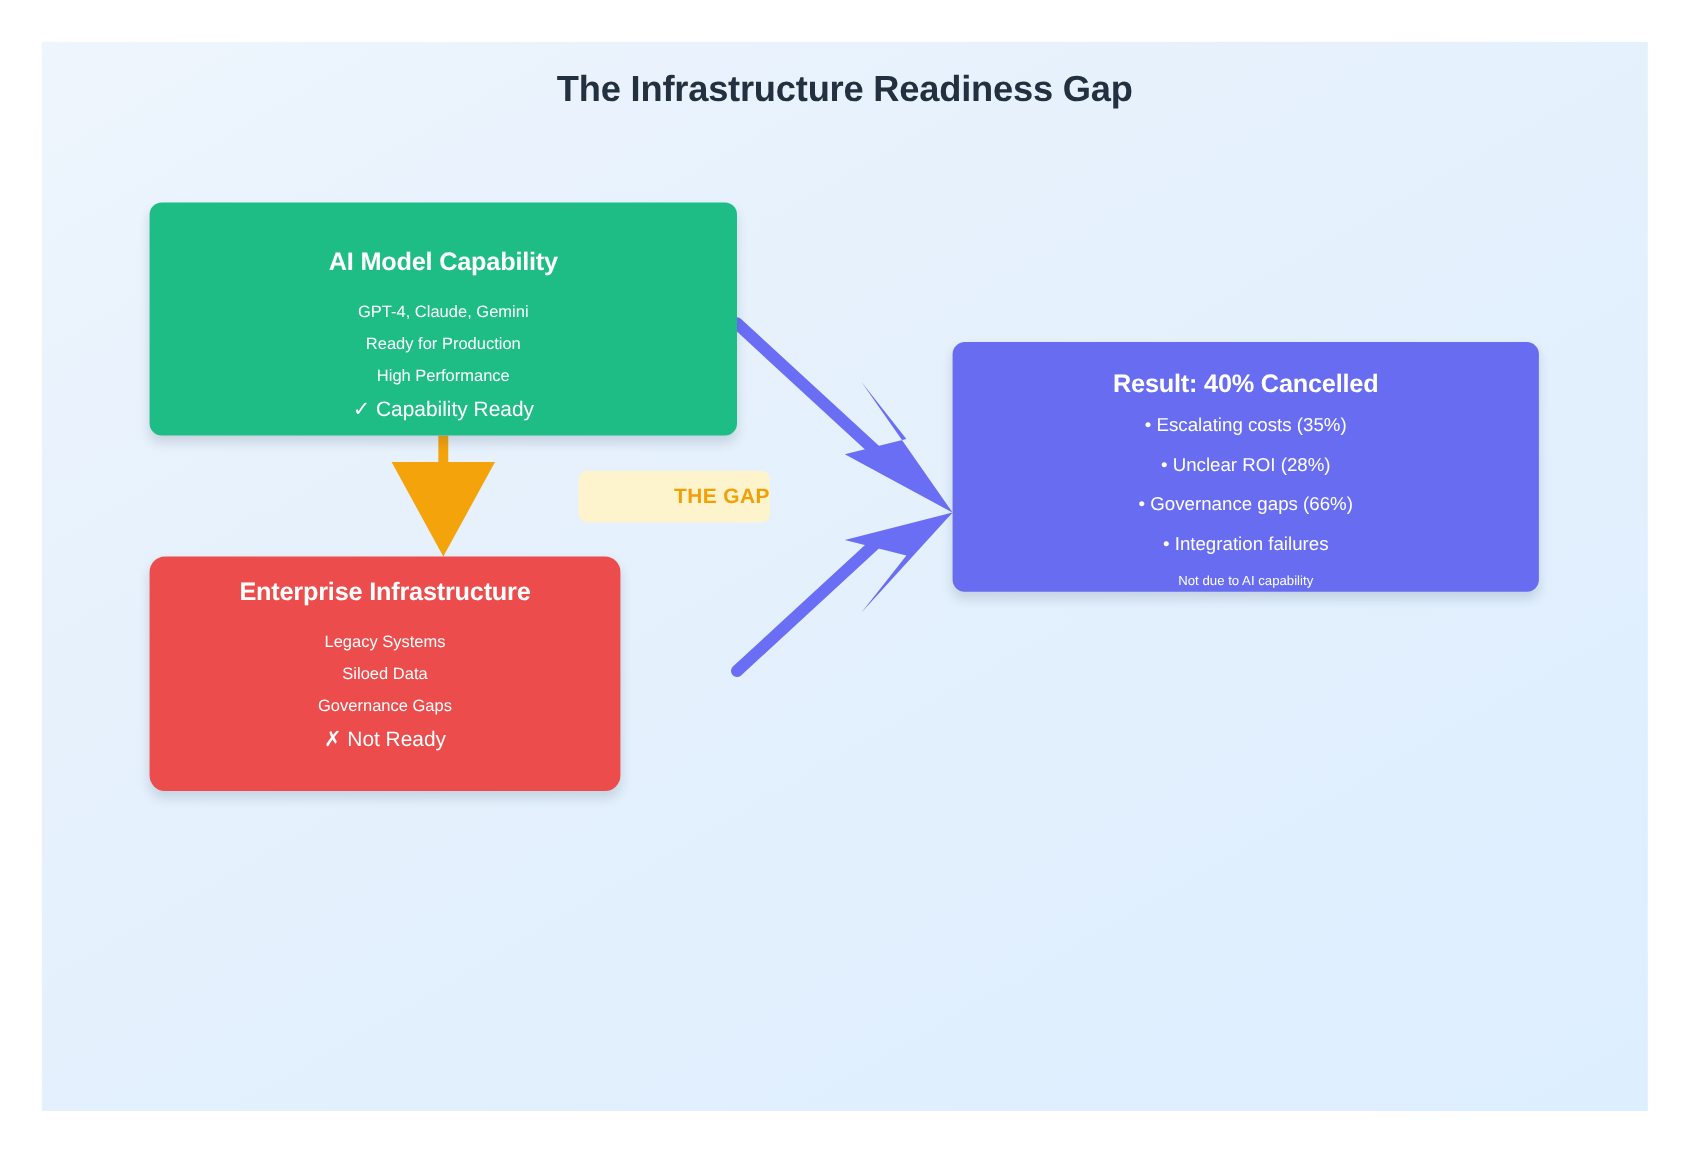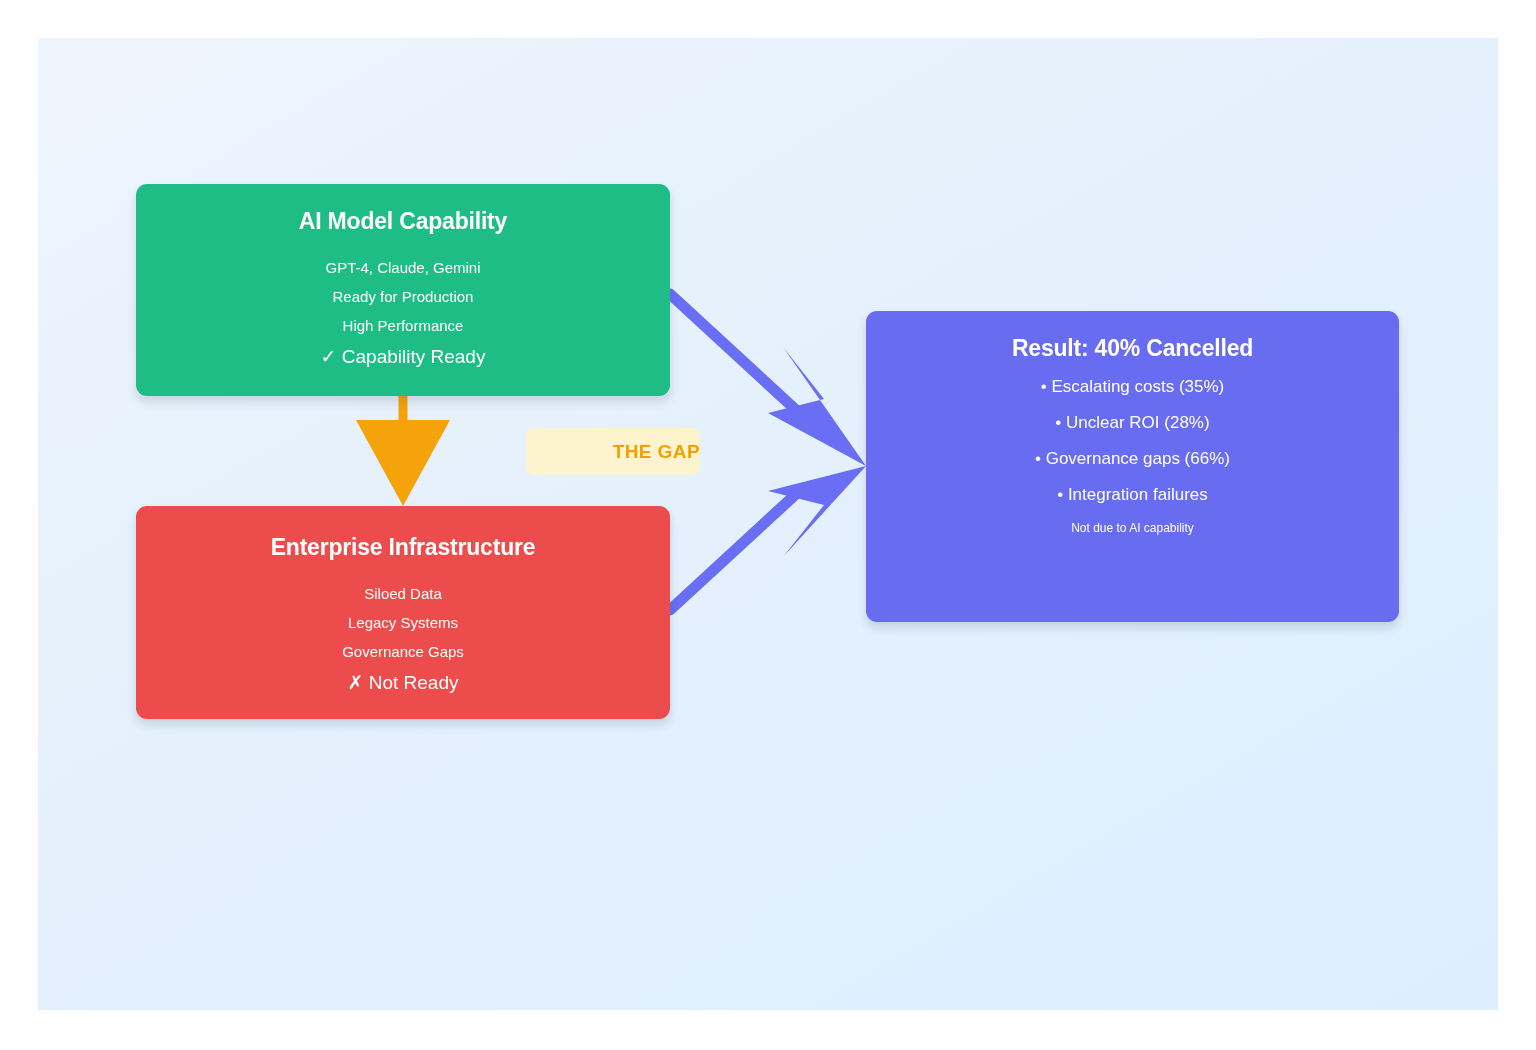--- a/index.html
+++ b/index.html
@@ -72,41 +72,42 @@
     line-height: 1;
     white-space: pre;
   }
 
   #node-capability {
     left: 98px;
     top: 146px;
     width: 534px;
     height: 212px;
     background: #1fbd86;
-    padding-top: 24px;
+    padding-top: 40px;
   }
   #node-capability .node-title { margin-bottom: 25px; }
   #node-capability .node-line  { margin-bottom: 14px; }
 
   #node-infrastructure {
     left: 98px;
     top: 468px;
-    width: 534px;
+    width: 428px;
     height: 213px;
     background: #ec4c4c;
-    padding-top: 28px;
+    padding-top: 18px;
+    border-radius: 14px;
   }
   #node-infrastructure .node-title { margin-bottom: 25px; }
   #node-infrastructure .node-line  { margin-bottom: 14px; }
 
   #node-result {
     left: 828px;
     top: 273px;
     width: 533px;
-    height: 311px;
+    height: 227px;
     background: #686cf0;
     padding-top: 24px;
   }
   #node-result .node-title { margin-bottom: 16px; }
   .result-sub {
     font-size: 17px;
     margin-bottom: 28px;
   }
   .result-bullet {
     font-size: 17px;
@@ -134,20 +135,21 @@
     font-weight: bold;
     color: #f2a007;
     letter-spacing: 0.4px;
   }
 </style>
 </head>
 <body>
 
 <div id="canvas">
 
+  <div id="diagram-title">The Infrastructure Readiness Gap</div>
 
   <svg id="connectors" viewBox="0 0 1460 972" xmlns="http://www.w3.org/2000/svg">
 
     <g>
       <line x1="365" y1="358" x2="365" y2="388" stroke="#f5a30b" stroke-width="9"></line>
       <polygon points="318,382 412,382 365,468" fill="#f5a30b"></polygon>
     </g>
 
     <g>
       <line x1="632" y1="256" x2="758" y2="372" stroke="#6a6ef5" stroke-width="11" stroke-linecap="round"></line>
@@ -163,22 +165,22 @@
   <div class="node" id="node-capability">
     <div class="node-title">AI Model Capability</div>
     <div class="node-line">GPT-4, Claude, Gemini</div>
     <div class="node-line">Ready for Production</div>
     <div class="node-line">High Performance</div>
     <div class="node-status">✓ Capability Ready</div>
   </div>
 
   <div class="node" id="node-infrastructure">
     <div class="node-title">Enterprise Infrastructure</div>
+    <div class="node-line">Legacy Systems</div>
     <div class="node-line">Siloed Data</div>
-    <div class="node-line">Legacy Systems</div>
     <div class="node-line">Governance Gaps</div>
     <div class="node-status">✗ Not Ready</div>
   </div>
 
   <div class="node" id="node-result">
     <div class="node-title">Result: 40% Cancelled</div>
     <div class="result-bullet">• Escalating costs (35%)</div>
     <div class="result-bullet">• Unclear ROI (28%)</div>
     <div class="result-bullet">• Governance gaps (66%)</div>
     <div class="result-bullet">• Integration failures</div>

